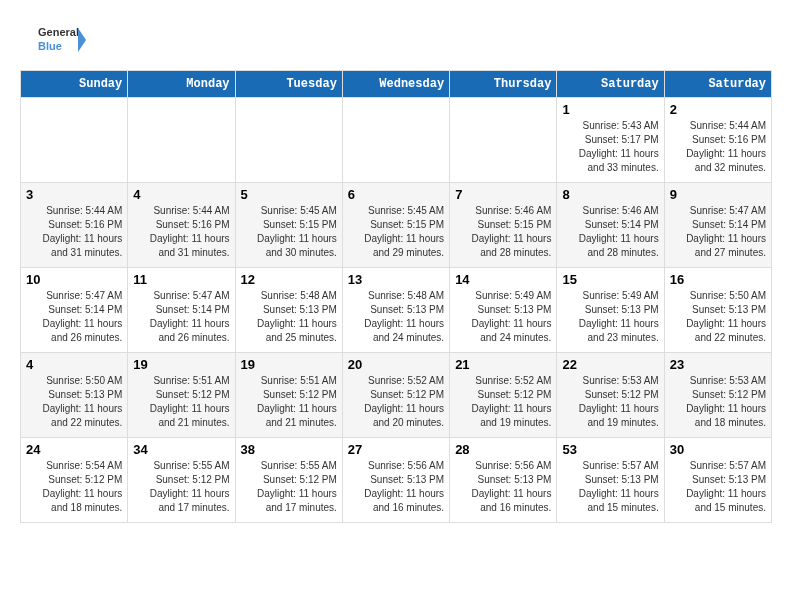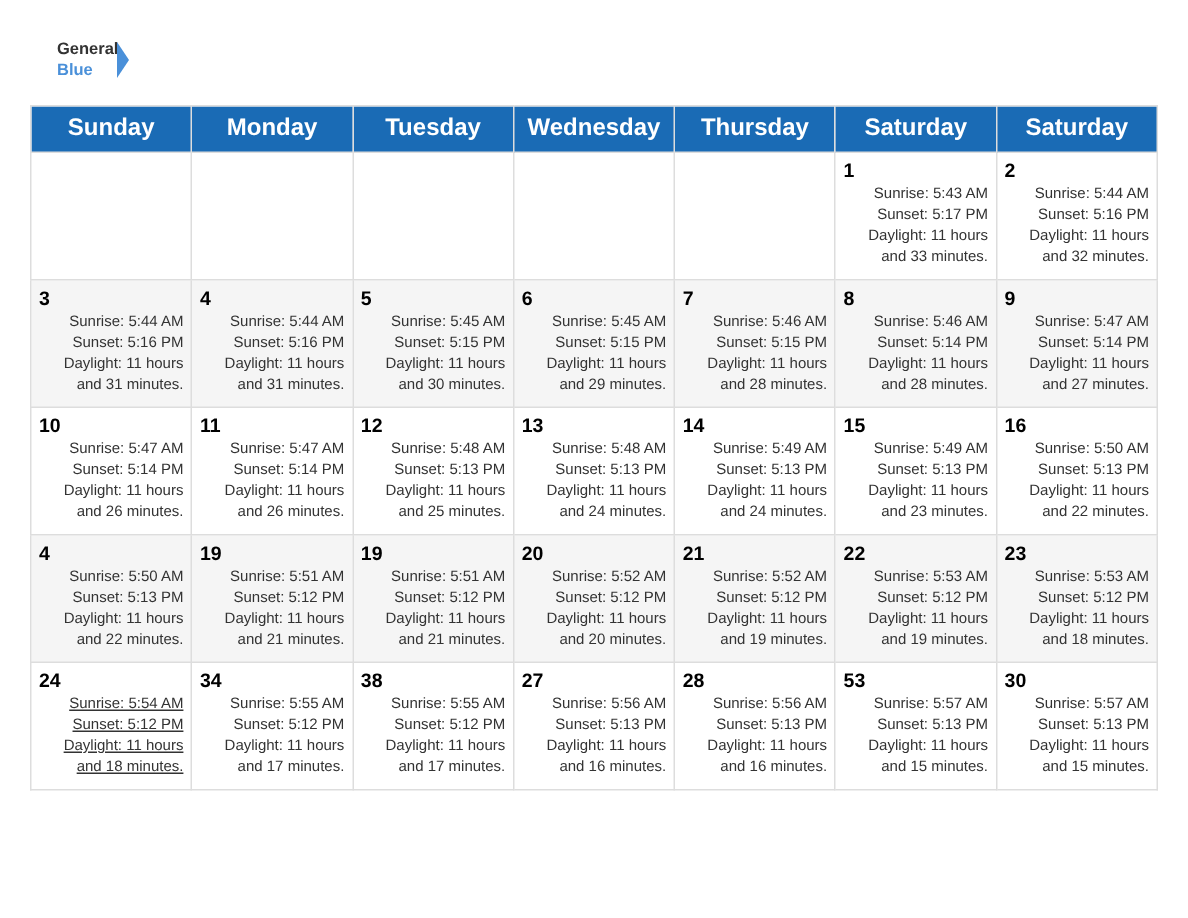--- a/index.html
+++ b/index.html
@@ -35,24 +35,25 @@
       color: #555;
     }
     .calendar-table {
       width: 100%;
       border-collapse: collapse;
       font-size: 11px;
     }
     .calendar-table th {
       background-color: #1a6bb5;
       color: #fff;
-      text-align: center;
+      text-align: right;
       padding: 6px 5px;
-      font-size: 16px;
+      font-size: 12px;
       border: 1px solid #ddd;
+      font-family: Liberation Mono, monospace;
     }
     .calendar-table td {
       border: 1px solid #ddd;
       vertical-align: top;
       padding: 4px 5px;
       height: 85px;
       width: calc(100% / 7);
       background: #fff;
     }
     .calendar-table tr:nth-child(even) td {
@@ -273,21 +274,21 @@
           <div class="day-number">23</div>
           <div class="day-info" style="white-space: pre-line;">Sunrise: 5:53 AM
 Sunset: 5:12 PM
 Daylight: 11 hours
 and 18 minutes.</div>
         </td>
       </tr>
       <tr>
         <td>
           <div class="day-number">24</div>
-          <div class="day-info" style="white-space: pre-line; text-decoration: underline;">Sunrise: 5:54 AM
+          <div class="day-info" style="white-space: pre-line;">Sunrise: 5:54 AM
 Sunset: 5:12 PM
 Daylight: 11 hours
 and 18 minutes.</div>
         </td>
         <td>
           <div class="day-number">34</div>
           <div class="day-info" style="white-space: pre-line;">Sunrise: 5:55 AM
 Sunset: 5:12 PM
 Daylight: 11 hours
 and 17 minutes.</div>

